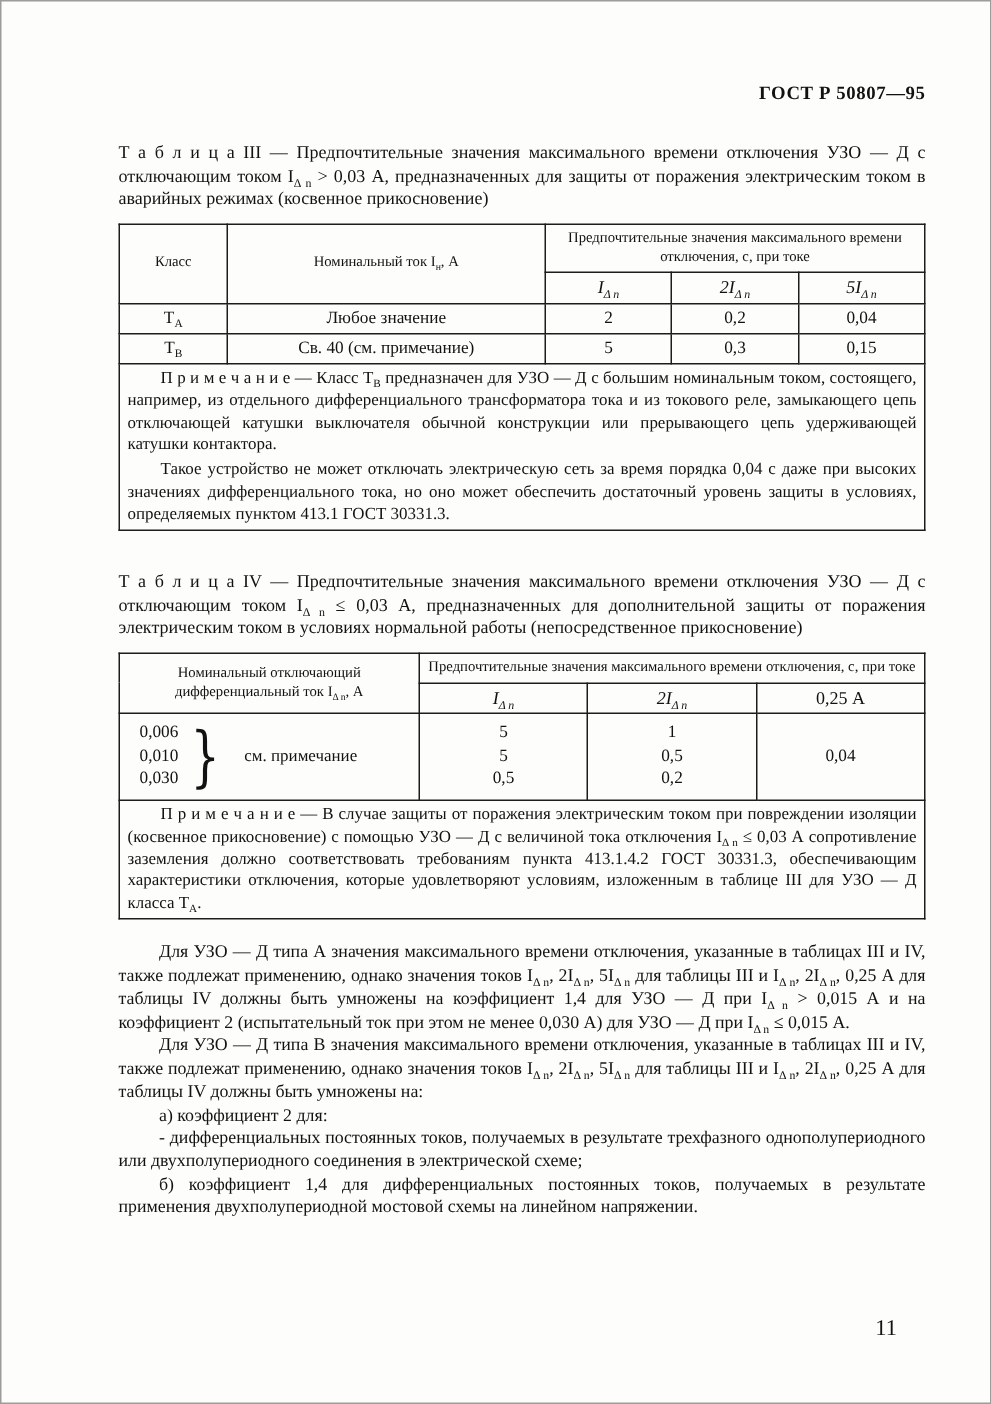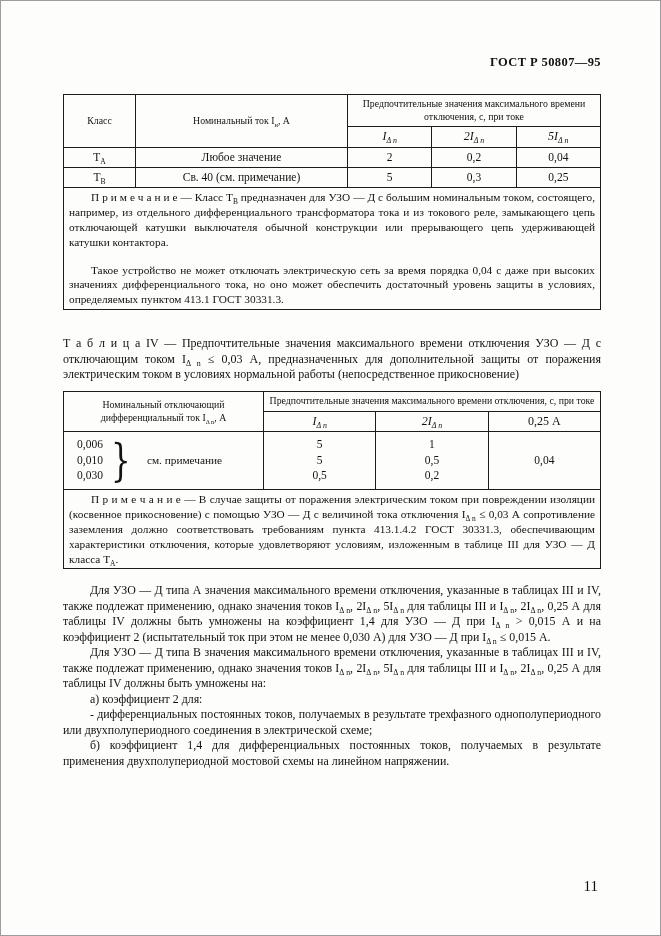--- a/index.html
+++ b/index.html
@@ -9,21 +9,21 @@
 
   .page {
     position:relative;
     width:661px; height:936px;
     margin:0 auto;
     background:#fdfdfb;
     border:1px solid #9c9c9c;
     overflow:hidden;
   }
   .content {
-    position:absolute; left:62px; top:54px; width:538px;
+    position:absolute; left:78px; top:54px; width:538px;
   }
 
   .doc-header {
     text-align:right;
     font-weight:bold;
     font-size:12.5px;
     letter-spacing:.4px;
     margin-bottom:24px;
   }
 
@@ -46,21 +46,21 @@
   }
   .subrow th { font-size:12px; padding:2px 4px; }
   .sym { font-style:italic; }
   sub { font-size:.66em; line-height:0; vertical-align:sub; }
 
   .note-cell { padding:5px 8px 7px; text-align:left; }
   .note-p {
     font-size:11.3px; line-height:1.32;
     text-align:justify; text-indent:22px;
   }
-  .note-p + .note-p { margin-top:13px; }
+  .note-p + .note-p { margin-top:2px; }
 
   .t3 { margin-bottom:26px; }
   .t4 { margin-bottom:14px; }
 
   
   .bracegrp { display:flex; align-items:center; gap:8px; padding:3px 2px 3px 8px; }
   .vals { text-align:center; }
   .vals div { font-size:11.5px; line-height:1.35; }
   .brace {
     font-size:44px; line-height:.85; font-weight:300;
@@ -82,20 +82,21 @@
   }
 </style>
 </head>
 <body>
 
 <div class="page">
   <div class="content">
 
     <div class="doc-header">ГОСТ Р 50807—95</div>
 
+    <p class="caption">Т а б л и ц а III — Предпочтительные значения максимального времени отключения УЗО — Д с отключающим током I<sub>Δ n</sub> &gt; 0,03 А, предназначенных для защиты от поражения электрическим током в аварийных режимах (косвенное прикосновение)</p>
 
     <table class="gtable t3">
       <colgroup>
         <col style="width:72px">
           <col style="width:212px">
           <col>
           <col>
           <col>
       </colgroup>
       <thead>
@@ -116,21 +117,21 @@
           <td>Любое значение</td>
           <td>2</td>
           <td>0,2</td>
           <td>0,04</td>
         </tr>
         <tr>
           <td>Т<sub>В</sub></td>
           <td>Св. 40 (см. примечание)</td>
           <td>5</td>
           <td>0,3</td>
-          <td>0,25</td>
+          <td>0,15</td>
         </tr>
         <tr>
           <td colspan="5" class="note-cell">
             <p class="note-p">П р и м е ч а н и е — Класс Т<sub>В</sub> предназначен для УЗО — Д с большим номинальным током, состоящего, например, из отдельного дифференциального трансформатора тока и из токового реле, замыкающего цепь отключающей катушки выключателя обычной конструкции или прерывающего цепь удерживающей катушки контактора.</p>
             <p class="note-p">Такое устройство не может отключать электрическую сеть за время порядка 0,04 с даже при высоких значениях дифференциального тока, но оно может обеспечить достаточный уровень защиты в условиях, определяемых пунктом 413.1 ГОСТ 30331.3.</p>
           </td>
         </tr>
       </tbody>
     </table>
 

